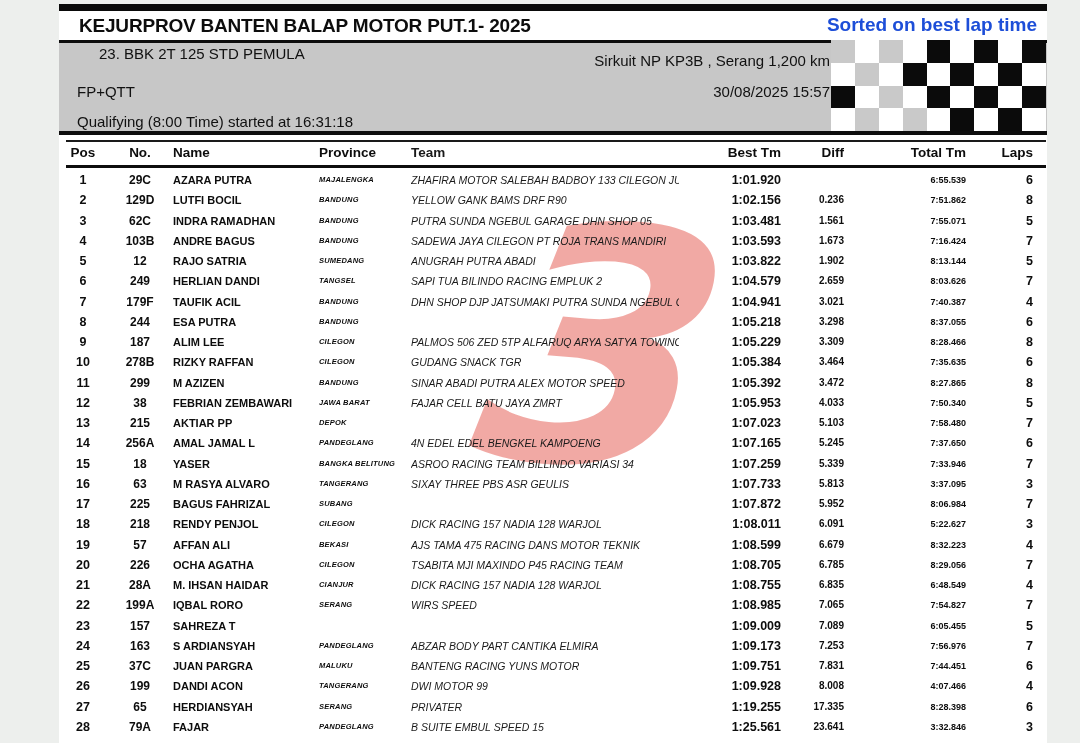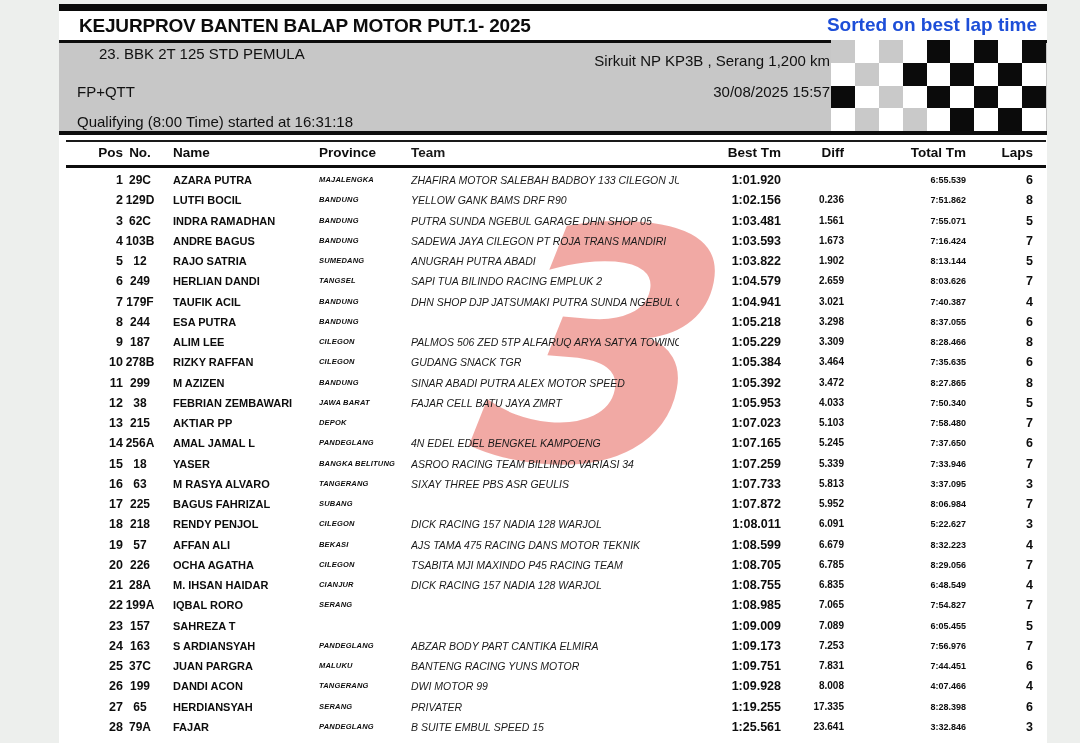--- a/index.html
+++ b/index.html
@@ -20,21 +20,21 @@
   .ln-note{left:18px;top:70px;}
   .flag{position:absolute;top:36px;right:1px;width:215px;height:91px;display:grid;grid-template-columns:repeat(9,1fr);grid-template-rows:repeat(4,1fr);z-index:3;}
   .flag div{width:100%;height:100%;}
   .rule-b{position:absolute;left:0;top:127px;width:100%;height:4px;background:#0d0d0d;z-index:4;}
   .thead-topline{position:absolute;left:7px;top:136px;width:980px;height:2px;background:#1a1a1a;}
   .thead{position:absolute;left:0;top:139px;width:100%;height:22px;font-weight:bold;font-size:13.5px;color:#0d0d0d;}
   .thead-botline{position:absolute;left:7px;top:161px;width:980px;height:3px;background:#0d0d0d;}
   .rows{position:absolute;left:0;top:166px;width:100%;z-index:2;}
   .row{position:relative;width:100%;height:20.25px;}
   .cell{position:absolute;top:0;height:20.25px;line-height:20.25px;white-space:nowrap;color:#0d0d0d;}
-  .c-pos{left:20px;width:44px;text-align:right;font-weight:bold;font-size:12.5px;}
+  .c-pos{left:2px;width:44px;text-align:center;font-weight:bold;font-size:12.5px;}
   .c-no{left:52px;width:58px;text-align:center;font-weight:bold;font-size:12px;}
   .c-name{left:114px;width:140px;font-weight:bold;font-size:11px;overflow:hidden;}
   .c-prov{left:260px;width:88px;font-weight:bold;font-style:italic;font-size:7.5px;overflow:hidden;letter-spacing:0.2px;}
   .c-team{left:352px;width:268px;font-style:italic;font-size:10.5px;overflow:hidden;color:#1a1a1a;}
   .c-best{left:620px;width:102px;text-align:right;font-weight:bold;font-size:12.5px;}
   .c-diff{left:730px;width:55px;text-align:right;font-weight:bold;font-size:10px;}
   .c-total{left:800px;width:107px;text-align:right;font-weight:bold;font-size:9px;}
   .c-laps{left:930px;width:44px;text-align:right;font-weight:bold;font-size:12.5px;}
   .thead .cell{font-size:13.5px;font-weight:bold;font-style:normal;letter-spacing:0;}
   .watermark{position:absolute;left:430px;top:196px;z-index:1;font-family:"DejaVu Sans",sans-serif;font-weight:bold;font-style:italic;font-size:330px;line-height:300px;color:#e4564c;opacity:0.5;transform:rotate(5deg) skewX(-6deg);user-select:none;}
@@ -347,20 +347,21 @@
           <div class="cell c-best">1:08.755</div>
           <div class="cell c-diff">6.835</div>
           <div class="cell c-total">6:48.549</div>
           <div class="cell c-laps">4</div>
         </div>
         <div class="row">
           <div class="cell c-pos">22</div>
           <div class="cell c-no">199A</div>
           <div class="cell c-name">IQBAL RORO</div>
           <div class="cell c-prov">SERANG</div>
+          <div class="cell c-team">WIRS SPEED</div>
           <div class="cell c-best">1:08.985</div>
           <div class="cell c-diff">7.065</div>
           <div class="cell c-total">7:54.827</div>
           <div class="cell c-laps">7</div>
         </div>
         <div class="row">
           <div class="cell c-pos">23</div>
           <div class="cell c-no">157</div>
           <div class="cell c-name">SAHREZA T</div>
           <div class="cell c-prov"></div>

